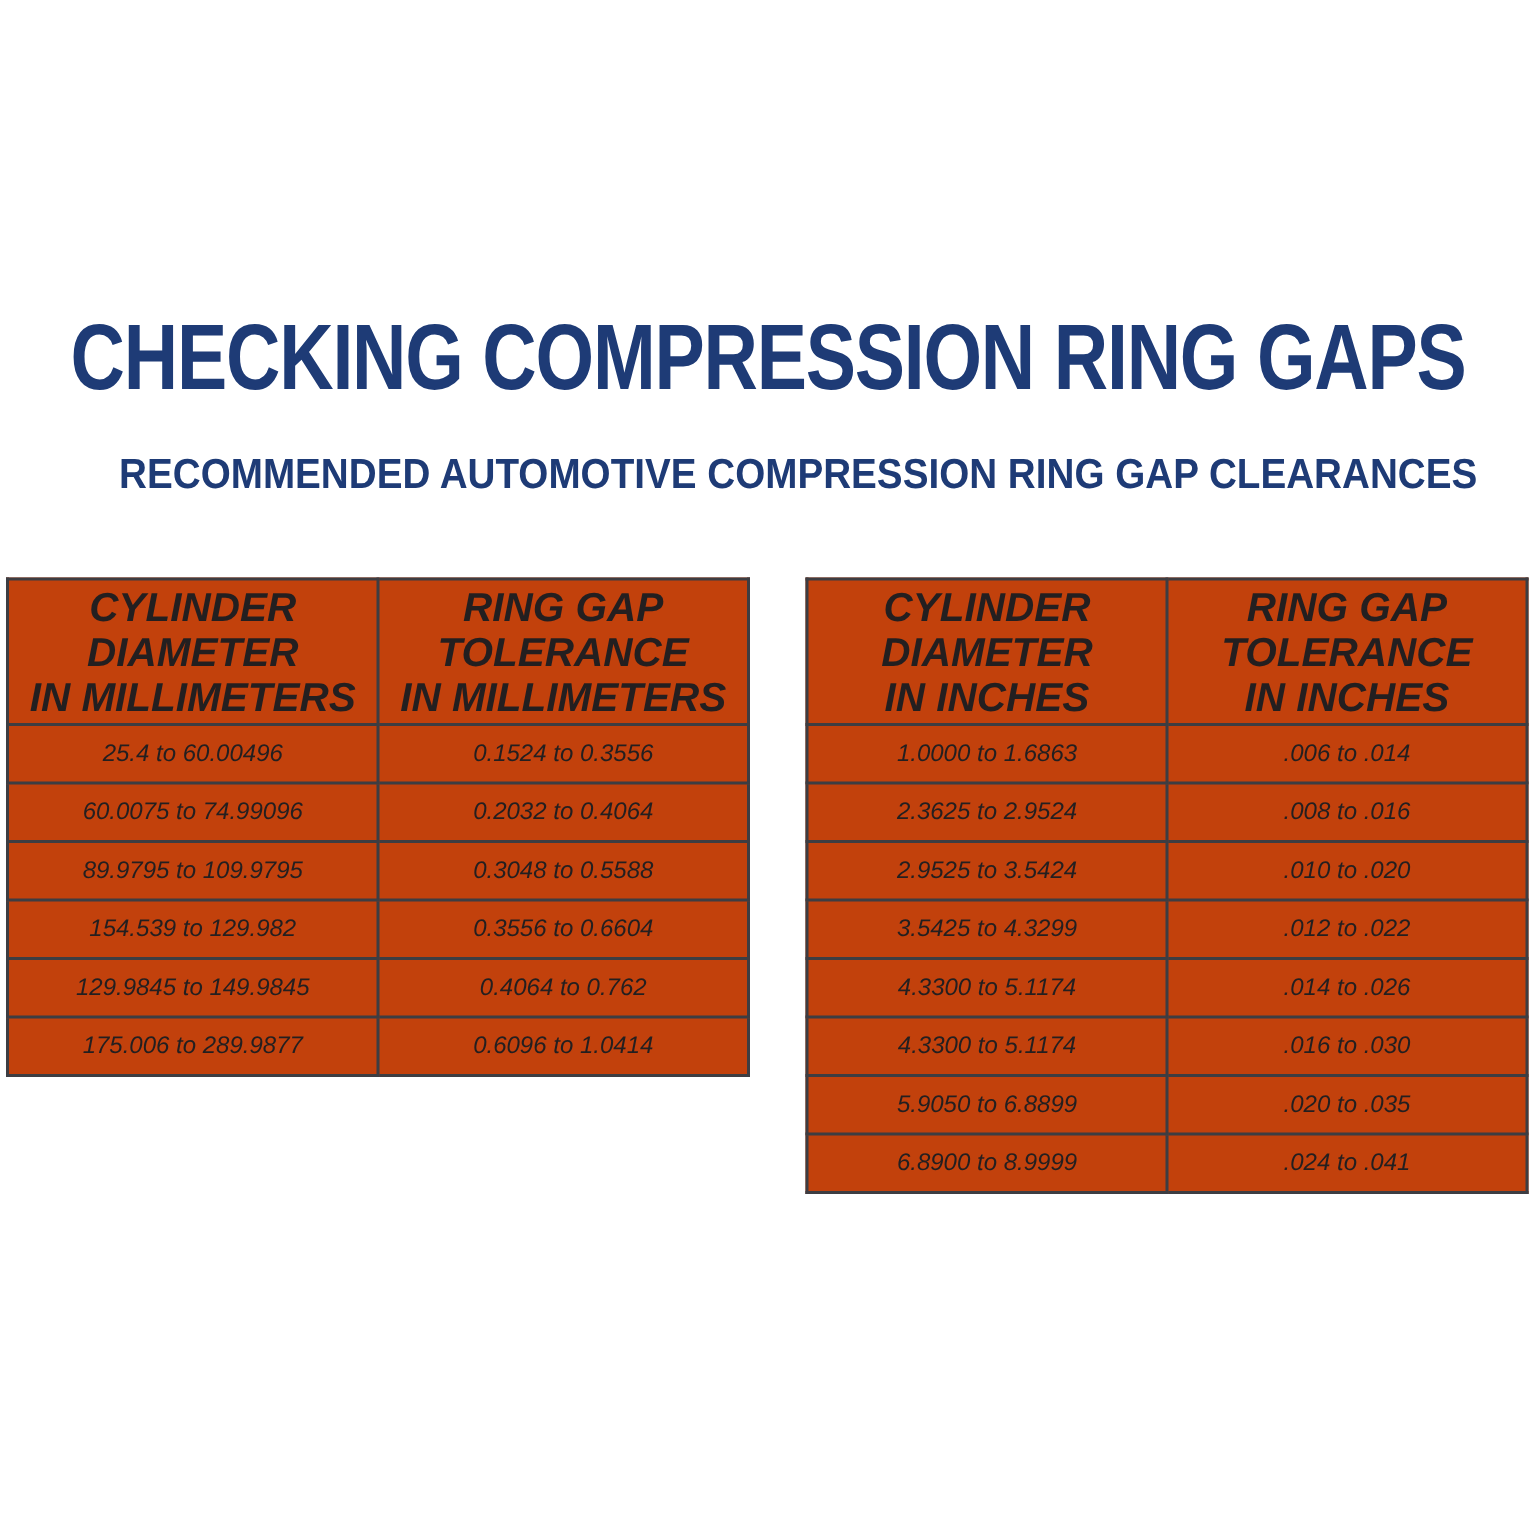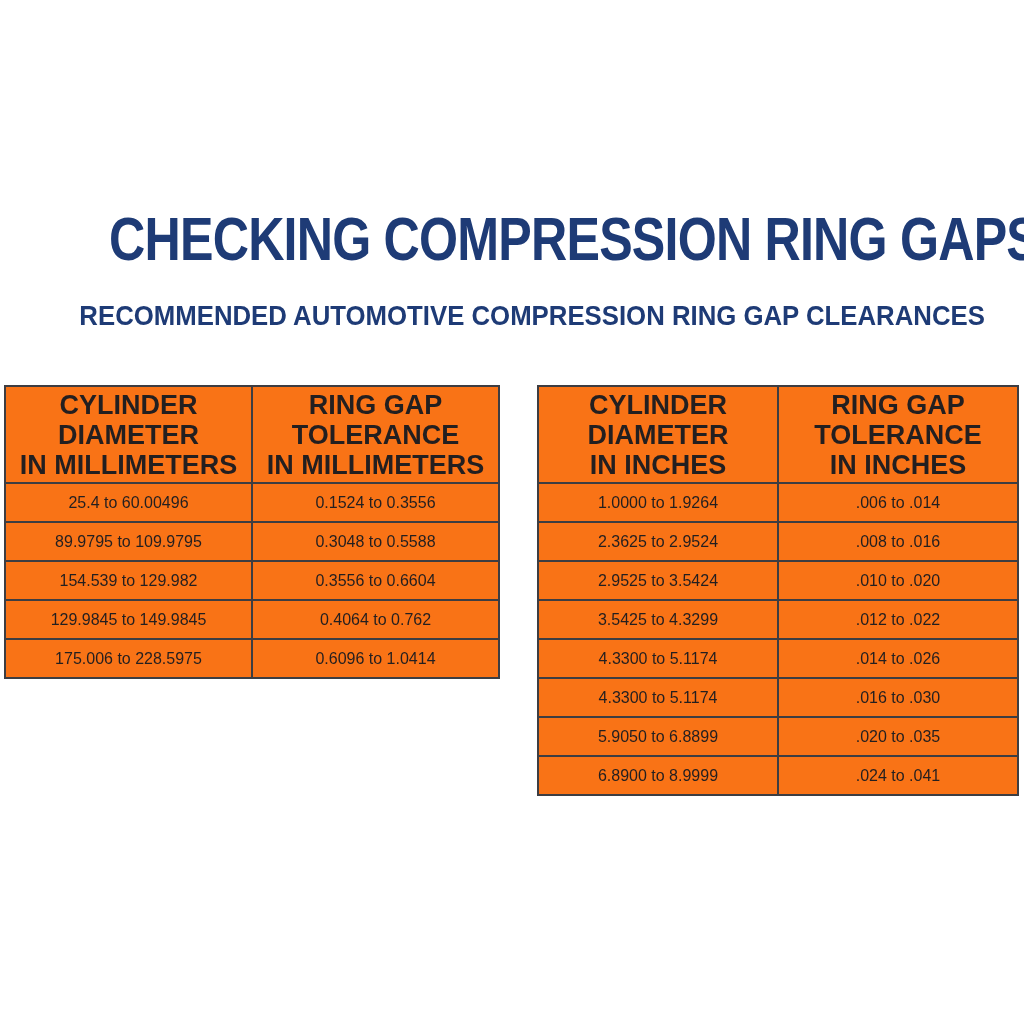--- a/index.html
+++ b/index.html
@@ -16,20 +16,21 @@
     font-family: "Liberation Sans", "DejaVu Sans", sans-serif;
   }
   .title-wrap {
     position: absolute;
     top: 216px;
     left: 0;
     right: 0;
     height: 46px;
     display: flex;
     align-items: center;
+    justify-content: center;
   }
   .title-text {
     display: inline-block;
     font-size: 62px;
     line-height: 62px;
     font-weight: bold;
     letter-spacing: -1px;
     white-space: nowrap;
     transform: scaleX(0.81);
     transform-origin: center;
@@ -53,21 +54,22 @@
     white-space: nowrap;
     transform: scaleX(0.92);
     transform-origin: center;
     color: #1e3b76;
   }
   .gap-table {
     position: absolute;
     top: 385px;
     border-collapse: collapse;
     table-layout: fixed;
-    background: #f97316;
+    background: #c2410c;
+    font-style: italic;
   }
   .gap-table.metric { left: 4px;  width: 496px; }
   .gap-table.inches { left: 537px; width: 482px; }
   .gap-table th, .gap-table td {
     border: 2px solid #3d3d42;
     text-align: center;
     vertical-align: middle;
     padding: 0;
     color: #231f20;
   }
@@ -115,33 +117,37 @@
             <div class="hline">IN MILLIMETERS</div>
           </th>
         </tr>
       </thead>
       <tbody>
         <tr>
           <td>25.4 to 60.00496</td>
           <td>0.1524 to 0.3556</td>
         </tr>
         <tr>
+          <td>60.0075 to 74.99096</td>
+          <td>0.2032 to 0.4064</td>
+        </tr>
+        <tr>
           <td>89.9795 to 109.9795</td>
           <td>0.3048 to 0.5588</td>
         </tr>
         <tr>
           <td>154.539 to 129.982</td>
           <td>0.3556 to 0.6604</td>
         </tr>
         <tr>
           <td>129.9845 to 149.9845</td>
           <td>0.4064 to 0.762</td>
         </tr>
         <tr>
-          <td>175.006 to 228.5975</td>
+          <td>175.006 to 289.9877</td>
           <td>0.6096 to 1.0414</td>
         </tr>
       </tbody>
     </table>
   <table class="gap-table inches">
       <thead>
         <tr>
           <th>
             <div class="hline">CYLINDER</div>
             <div class="hline">DIAMETER</div>
@@ -149,21 +155,21 @@
           </th>
           <th>
             <div class="hline">RING GAP</div>
             <div class="hline">TOLERANCE</div>
             <div class="hline">IN INCHES</div>
           </th>
         </tr>
       </thead>
       <tbody>
         <tr>
-          <td>1.0000 to 1.9264</td>
+          <td>1.0000 to 1.6863</td>
           <td>.006 to .014</td>
         </tr>
         <tr>
           <td>2.3625 to 2.9524</td>
           <td>.008 to .016</td>
         </tr>
         <tr>
           <td>2.9525 to 3.5424</td>
           <td>.010 to .020</td>
         </tr>

